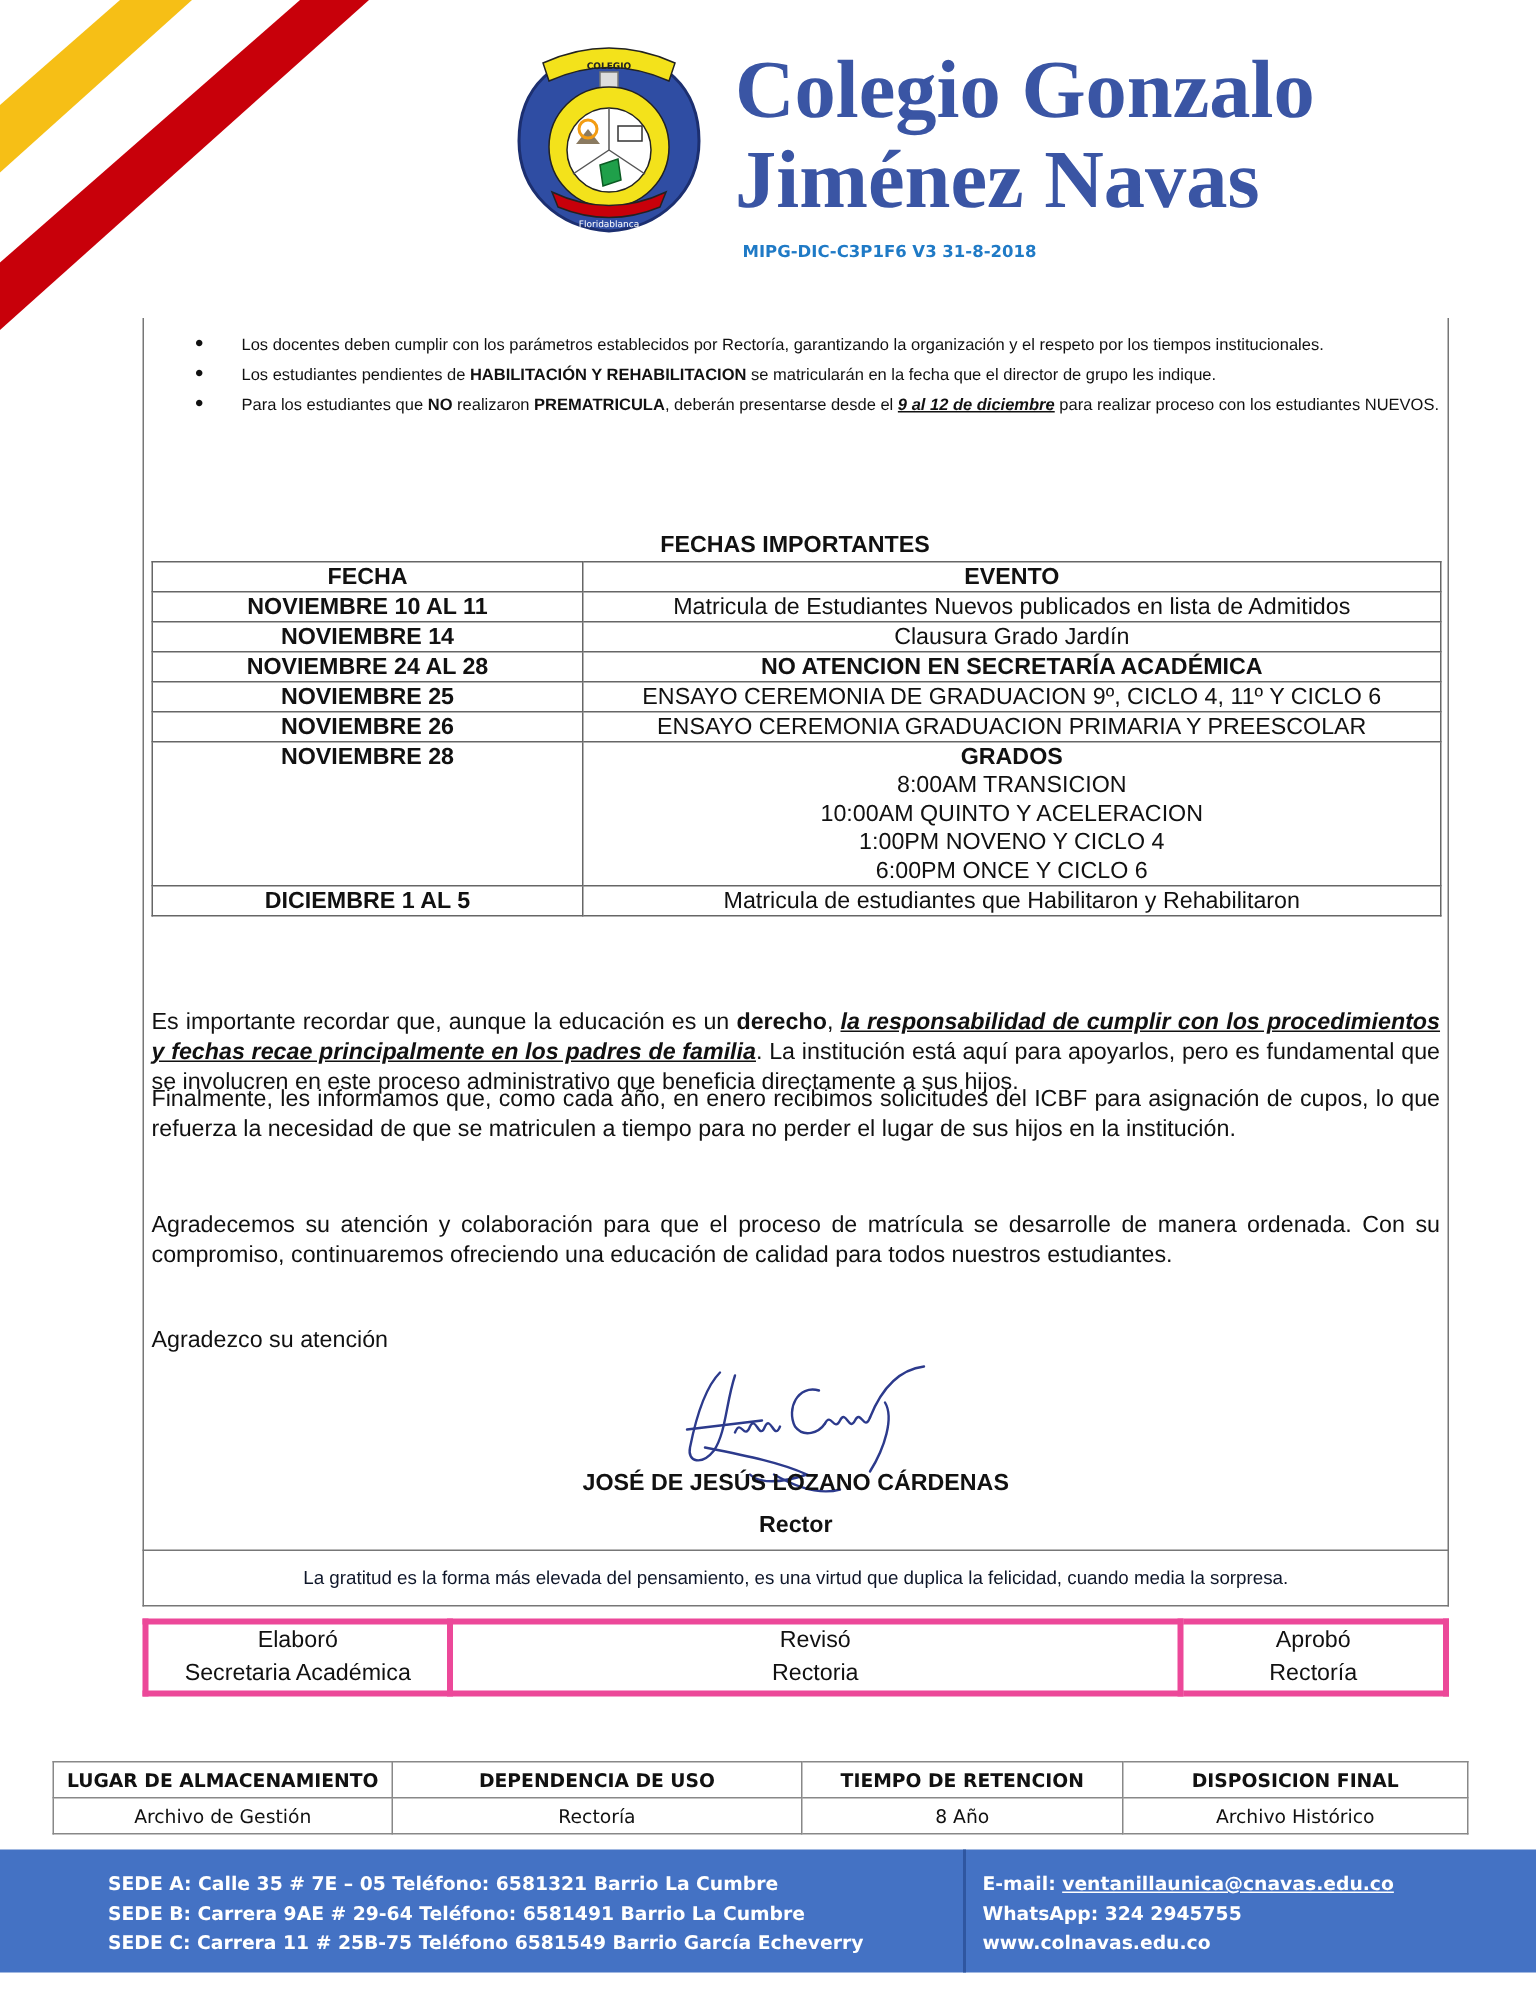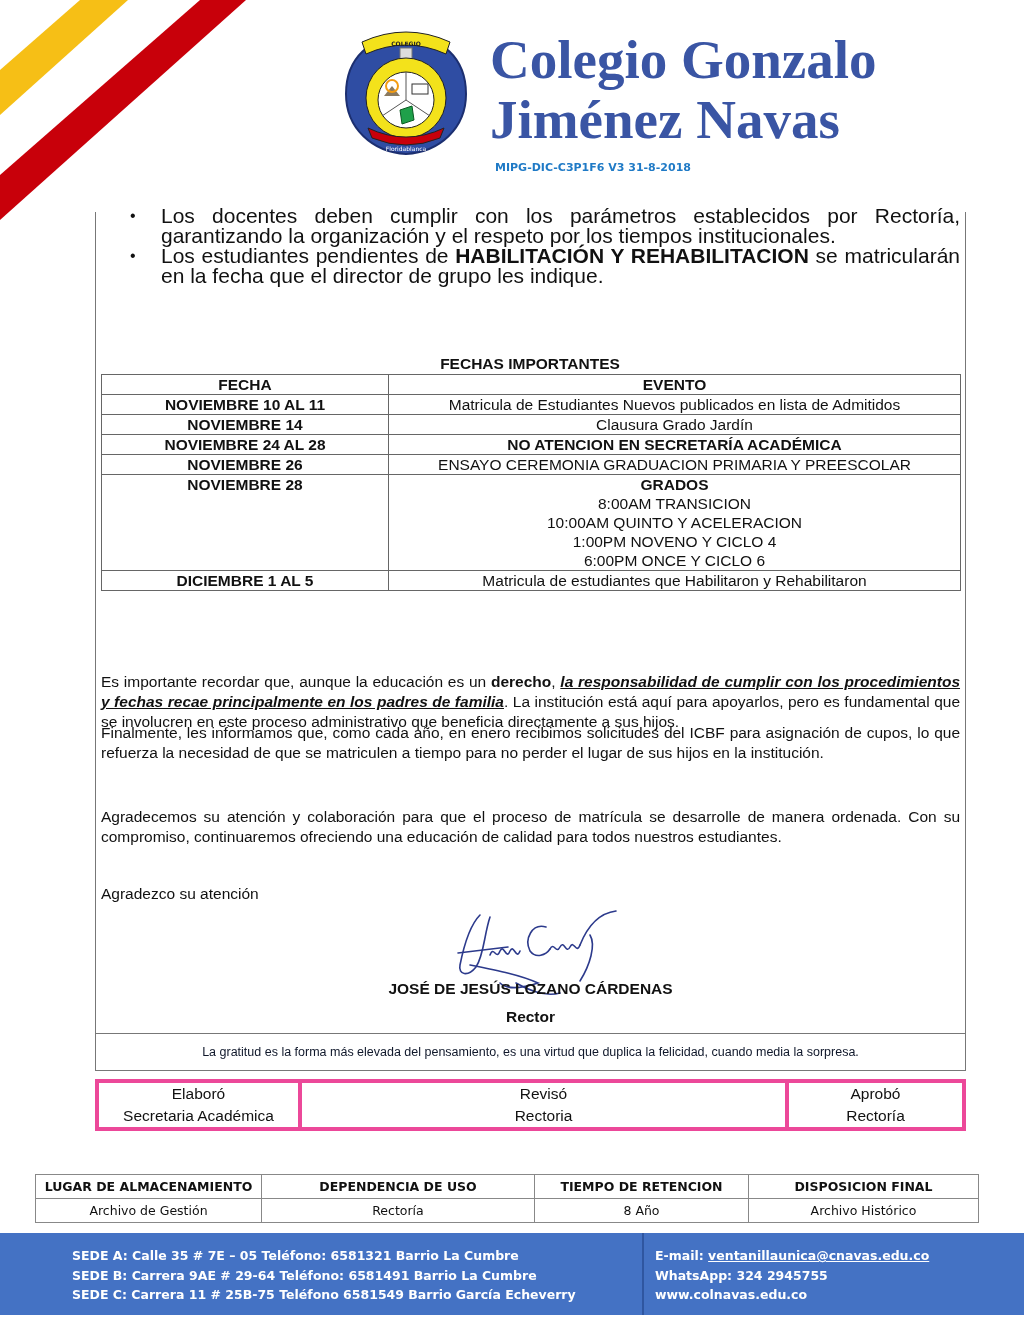--- a/index.html
+++ b/index.html
@@ -9,21 +9,21 @@
   .stripes { position: absolute; left: 0; top: 0; width: 260px; height: 230px; overflow: hidden; }
 
   .logo { position: absolute; left: 342px; top: 24px; width: 128px; height: 136px; }
 
   .school-title { position: absolute; left: 490px; top: 30px; font-family: "Liberation Serif", serif; font-weight: bold; color: #3a55a4; font-size: 55px; line-height: 60px; letter-spacing: 0px; }
   .doc-code { position: absolute; left: 495px; top: 161px; font-family: "DejaVu Sans", sans-serif; font-weight: bold; color: #1f7ac6; font-size: 11px; }
 
   .main-frame { position: absolute; left: 95px; top: 212px; width: 871px; height: 822px; border-left: 1px solid #777; border-right: 1px solid #777; border-bottom: 1px solid #777; }
   .quote-frame { position: absolute; left: 95px; top: 1034px; width: 871px; height: 37px; border: 1px solid #777; border-top: none; display: flex; align-items: center; justify-content: center; font-size: 12.5px; color: #0f172a; }
 
-  .bullets { position: absolute; left: 130px; top: 206px; width: 830px; font-size: 21px; line-height: 20px; }
+  .bullets { position: absolute; left: 130px; top: 220px; width: 830px; font-size: 11px; line-height: 20px; }
   .bullets li { list-style: none; position: relative; padding-left: 31px; text-align: justify; }
   .bullets li::before { content: "•"; position: absolute; left: 0; top: 0; font-size: 16px; }
   .bu { font-weight: bold; font-style: italic; text-decoration: underline; }
 
   .fechas-title { position: absolute; left: 100px; top: 355px; width: 860px; text-align: center; font-weight: bold; font-size: 15.5px; }
 
   table.events { position: absolute; left: 101px; top: 374px; width: 860px; border-collapse: collapse; font-size: 15.5px; }
   table.events td, table.events th { border: 1px solid #666; text-align: center; padding: 0; line-height: 19px; vertical-align: top; }
   table.events th { font-weight: bold; }
   table.events td.date { font-weight: bold; width: 287px; }
@@ -86,40 +86,45 @@
 <div class="doc-code">MIPG-DIC-C3P1F6 V3 31-8-2018</div>
 
 <div class="main-frame"></div>
 <div class="quote-frame">
   <span>La gratitud es la forma más elevada del pensamiento, es una virtud que duplica la felicidad, cuando media la sorpresa.</span>
 </div>
 
 <ul class="bullets">
   <li><span>Los docentes deben cumplir con los parámetros establecidos por Rectoría, garantizando la organización y el respeto por los tiempos institucionales.</span></li>
   <li><span>Los estudiantes pendientes de </span><span style="font-weight: bold;">HABILITACIÓN Y REHABILITACION</span><span> se matricularán en la fecha que el director de grupo les indique.</span></li>
+  <li><span>Para los estudiantes que </span><span style="font-weight: bold;">NO</span><span> realizaron </span><span style="font-weight: bold;">PREMATRICULA</span><span>, deberán presentarse desde el </span><span class="bu">9 al 12 de diciembre</span><span> para realizar proceso con los estudiantes NUEVOS.</span></li>
 </ul>
 
 <div class="fechas-title">FECHAS IMPORTANTES</div>
 <table class="events">
   <tbody>
       <tr>
     <th>FECHA</th>
     <th>EVENTO</th>
   </tr>
   <tr>
     <td class="date">NOVIEMBRE 10 AL 11</td>
     <td>Matricula de Estudiantes Nuevos publicados en lista de Admitidos</td>
   </tr>
   <tr>
     <td class="date">NOVIEMBRE 14</td>
     <td>Clausura Grado Jardín</td>
   </tr>
   <tr>
     <td class="date">NOVIEMBRE 24 AL 28</td>
     <td class="ev-bold">NO ATENCION EN SECRETARÍA ACADÉMICA</td>
+  </tr>
+  <tr>
+    <td class="date">NOVIEMBRE 25</td>
+    <td>ENSAYO CEREMONIA DE GRADUACION 9º, CICLO 4, 11º Y CICLO 6</td>
   </tr>
   <tr>
     <td class="date">NOVIEMBRE 26</td>
     <td>ENSAYO CEREMONIA GRADUACION PRIMARIA Y PREESCOLAR</td>
   </tr>
   <tr>
     <td class="date">NOVIEMBRE 28</td>
     <td>
       <span class="grados-line" style="font-weight:bold">GRADOS</span>
       <span class="grados-line">8:00AM TRANSICION</span>

